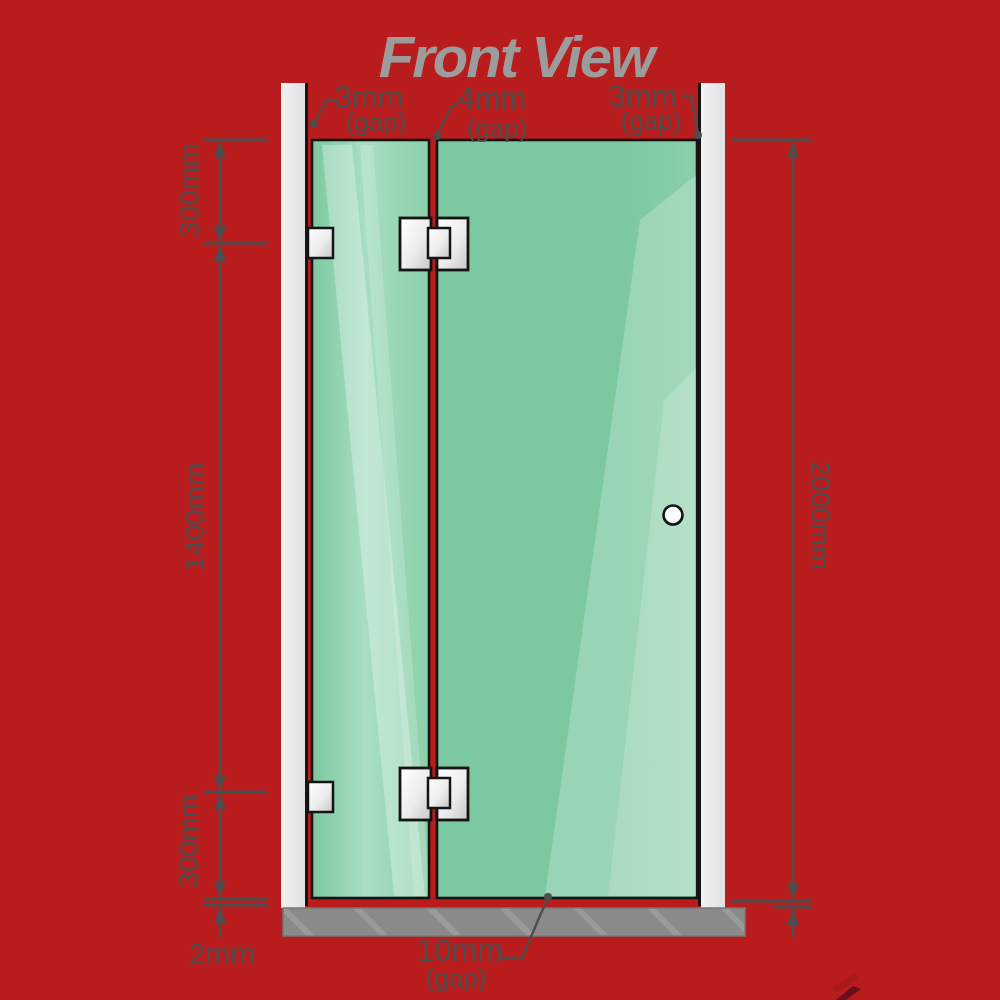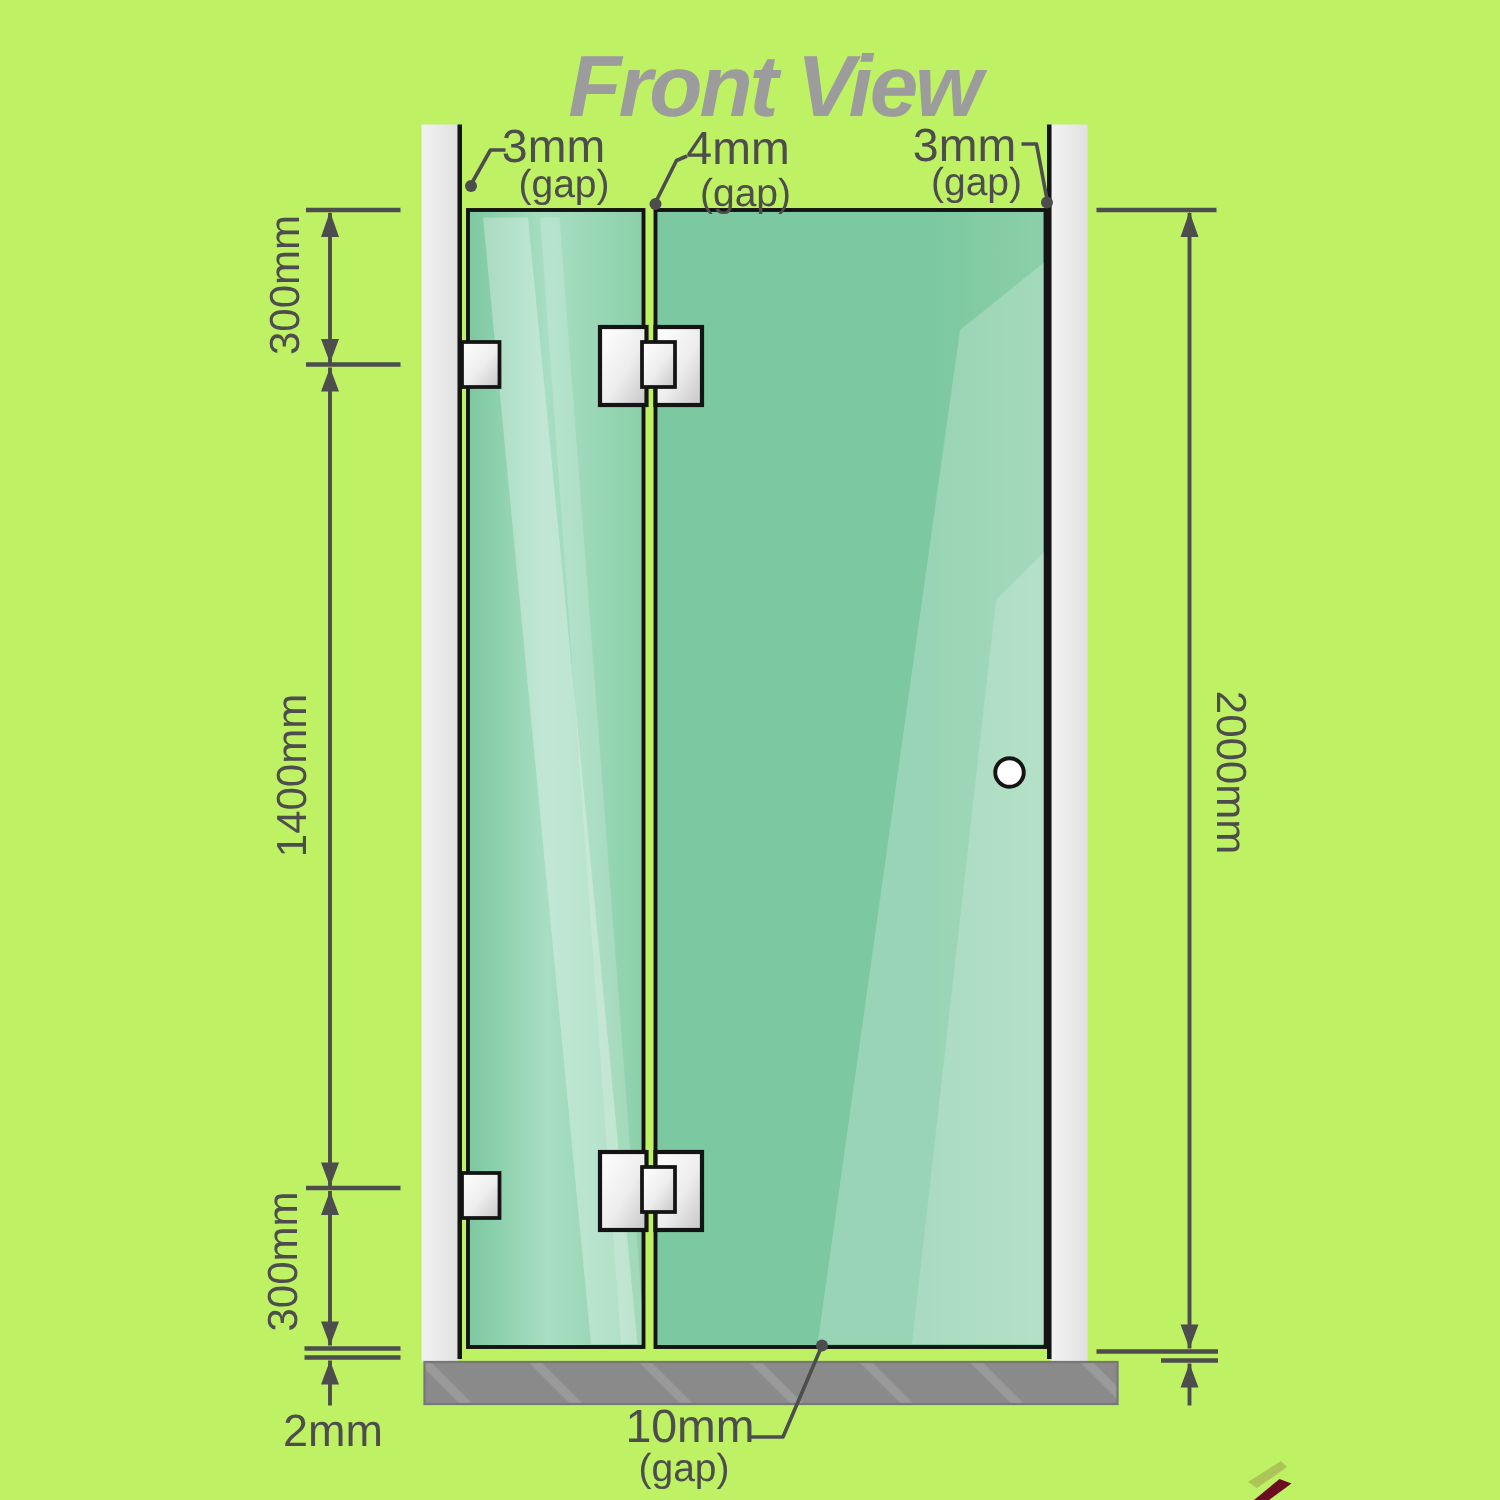--- a/index.html
+++ b/index.html
@@ -1,16 +1,16 @@
 <!DOCTYPE html>
 <html style="--c-title: #9c9c9c; --c-dim: #4d4d4d; --c-outline: #141414; --c-glass-main: #7cc8a0; --c-glass-mid: #8bd0a9; --c-glass-light: #a8dec3; --c-wall-light: #f2f2f2; --c-wall-dark: #e1e1e1; --c-floor: #8a8a8a; --c-floor-hatch: #9a9a9a; --c-metal-a: #ffffff; --c-metal-b: #ededed; --c-metal-c: #c6c6c6; --c-knob: #ffffff; --c-accent-red: #6b0d1f;"><head>
 <meta charset="utf-8">
 <style>
   html,body{margin:0;padding:0;background:#ffffff;}
-  #stage{position:relative;width:1000px;height:1000px;background:#bef264;overflow:hidden;
+  #stage{position:relative;width:1000px;height:1000px;background:#b91c1c;overflow:hidden;
          font-family:"Liberation Sans",sans-serif;}
   svg{position:absolute;left:0;top:0;}
   svg text{font-family:"Liberation Sans",sans-serif;}
 
   .title-text{fill:var(--c-title);font-size:58px;font-weight:bold;font-style:italic;
               letter-spacing:-2px;text-anchor:middle;}
   .dim-line{stroke:var(--c-dim);stroke-width:2.6;fill:none;}
   .tick{stroke:var(--c-dim);stroke-width:3;fill:none;}
   .arrow{fill:var(--c-dim);stroke:none;}
   .leader{stroke:var(--c-dim);stroke-width:2.4;fill:none;stroke-linejoin:round;}

